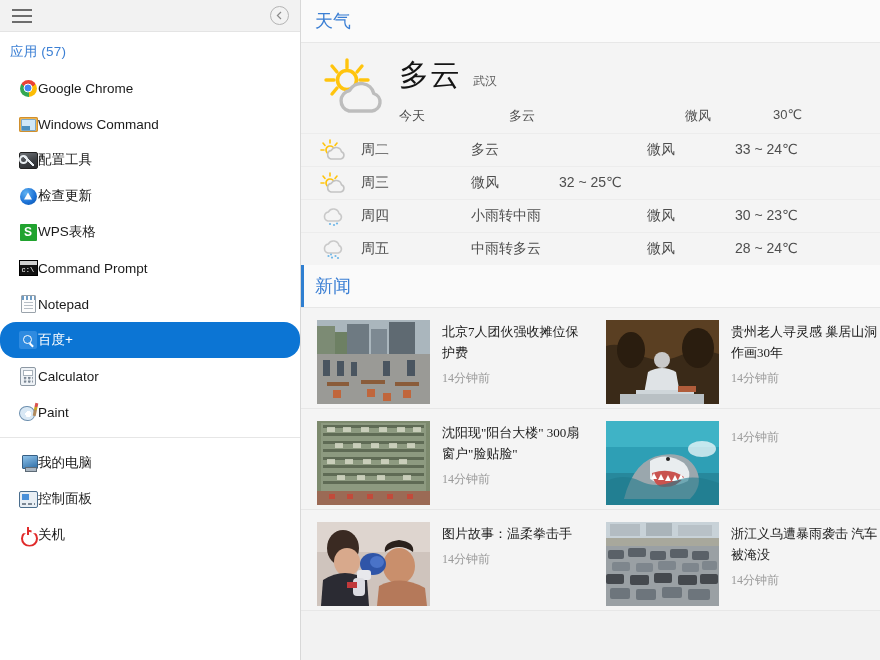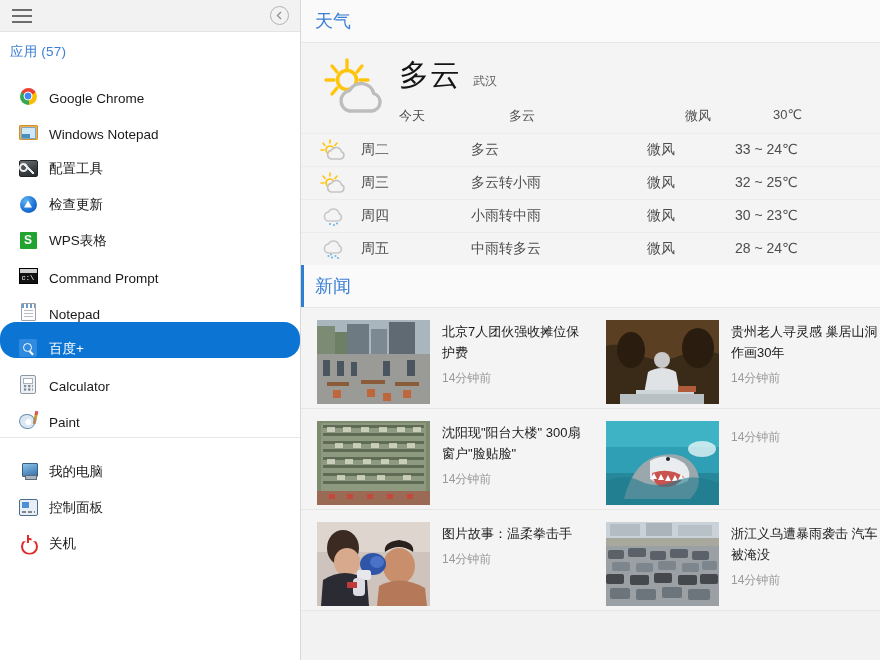--- a/index.html
+++ b/index.html
@@ -39,23 +39,22 @@
 
   .apps-header {
     color: #3b7fd4;
     font-size: 13.5px;
     padding: 11px 0 9px 10px;
     letter-spacing: .2px;
   }
   .app-list { flex: 1; overflow: hidden; }
   .app-item {
     height: 36px;
-    display: flex; align-items: flex-end;
+    display: flex; align-items: center;
     padding-left: 18px;
-    gap: 11px;
     cursor: pointer;
     font-size: 13.5px;
     color: #1a1a1a;
   }
   .app-item.selected { background: #0c75d4; color: #ffffff; border-radius: 16px; }
   .app-item .ico {
     width: 20px; height: 20px; min-width:20px;
     position: relative;
     display:flex; align-items:center; justify-content:center;
   }
@@ -186,21 +185,21 @@
     height: 33px;
     font-size: 14px; color:#4e4e4e;
     border-top: 1px solid #ececec;
     padding-left: 18px;
     background:#f4f4f4;
   }
   .forecast-row .w-smicon { width:36px; min-width:36px; height:22px; position:relative; }
   .forecast-row .cells { display:flex; padding-left:6px; }
 
   
-  .news-wrap { background:#8b5cf6; }
+  .news-wrap { background:#8b5cf6;font-family:Liberation Serif, serif; }
   .news-row {
     display:flex;
     border-bottom: 1px solid #e7e7e7;
     background:#f4f4f4;
     height: 101px;
     align-items: center;
   }
   .news-row:last-child { border-bottom: 1px solid #e7e7e7; }
   .news-item { width: 289px; display:flex; gap:12px; padding-left:16px; align-items:flex-start; padding-top: 8px;}
   .thumb { width:113px; min-width:113px; height:84px; border:0; background:#9aa; position:relative; overflow:hidden; }
@@ -237,21 +236,21 @@
         <span class="ico">
             <span class="ic-chrome"></span>
           </span>
         <span class="label">Google Chrome</span>
       </div>
 
       <div class="app-item">
         <span class="ico">
             <span class="ic-folder"></span>
           </span>
-        <span class="label">Windows Notepad</span>
+        <span class="label">Windows Command</span>
       </div>
 
       <div class="app-item">
         <span class="ico">
             <span class="ic-wrench"></span>
           </span>
         <span class="label">配置工具</span>
       </div>
 
       <div class="app-item">
@@ -396,21 +395,20 @@
               <line x1="18" y1="4" x2="16" y2="6.5"></line>
                 <line x1="2" y1="11" x2="5" y2="11"></line>
               <line x1="20" y1="11" x2="17" y2="11"></line>
             </g>
             <circle cx="11" cy="11" r="4" fill="none" stroke="#ffc40d" stroke-width="1.7"></circle>
             <path d="M12 20 a4.4 4.4 0 0 1 0.3 -8.6 a5.5 5.5 0 0 1 10.2 1.3 a3.8 3.8 0 0 1 -0.8 7.3 z" fill="#f4f4f4" stroke="#c3c3c3" stroke-width="1.6" stroke-linejoin="round"></path>
           </svg>
         </span>
         <span class="cells">
           <span class="fc-day">周三</span>
-          <span class="fc-cond">多云转小雨</span>
           <span class="fc-wind">微风</span>
           <span class="fc-temp">32 ~ 25℃</span>
         </span>
       </div>
 
       <div class="forecast-row">
         <span class="w-smicon">
           <svg width="30" height="22" viewBox="0 0 30 22" aria-hidden="true">
             <path d="M9 16 a4.6 4.6 0 0 1 0.3 -9 a5.8 5.8 0 0 1 10.7 1.4 a4 4 0 0 1 -0.8 7.6 z" fill="#f4f4f4" stroke="#c9c9c9" stroke-width="1.6" stroke-linejoin="round"></path>
             <g fill="#6fb7e8">

